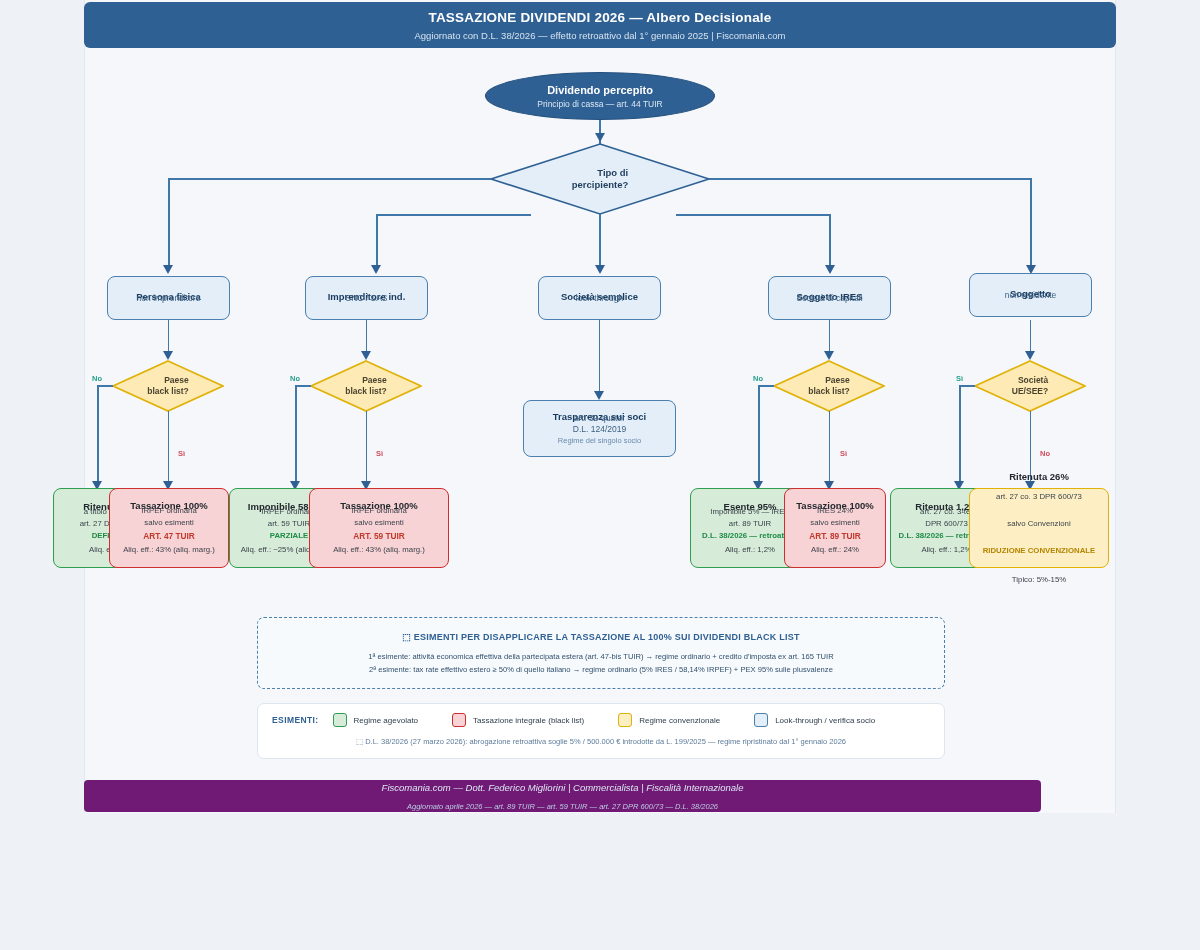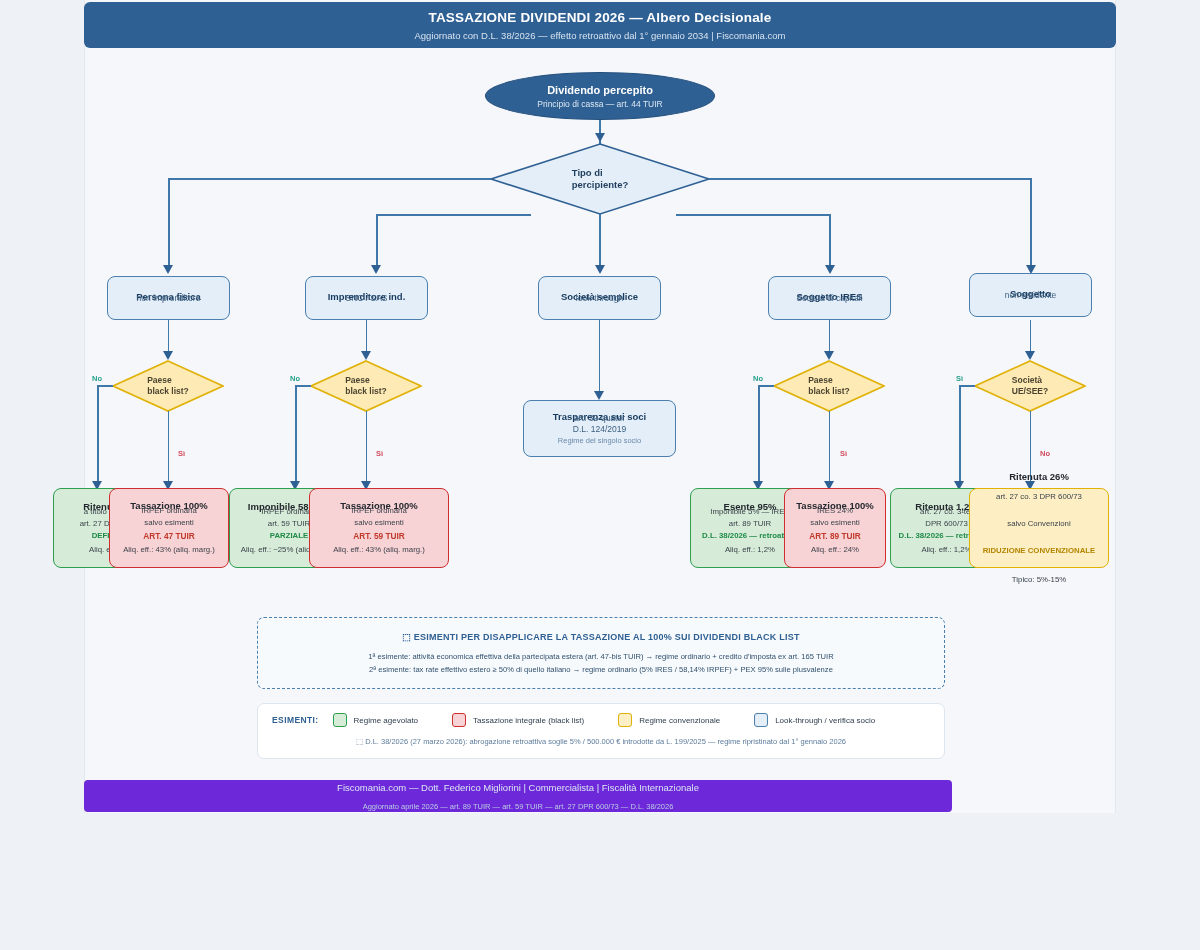--- a/index.html
+++ b/index.html
@@ -41,26 +41,27 @@
   }
   .header-sub {
     font-size: 9.5px; font-weight: normal;
     color: #d5e2f0; margin-top: 5px;
   }
 
   
   .footer {
     position: absolute;
     left: 84px; top: 780px;
-    width: 868px; height: 32px;
-    background: #6d28d9;
+    width: 957px; height: 32px;
+    background: #701a75;
     border-radius: 4px;
     display: flex; flex-direction: column;
     align-items: center; justify-content: center;
     color: #dbe6f2;
+    font-style: italic;
   }
   .footer-l1 { font-size: 9.5px; }
   .footer-l2 { font-size: 7.5px; color: #b9cde2; margin-top: 9px; }
 
   
   .node { position: absolute; }
 
   .ellipse {
     width: 230px; height: 48px;
     border-radius: 50%;
@@ -73,21 +74,21 @@
   .ellipse .t1 { font-size: 11px; font-weight: bold; }
   .ellipse .t2 { font-size: 8.5px; color: #dbe7f3; margin-top: 3px; }
 
   .diamond-wrap { display: flex; align-items: center; justify-content: center; }
   .diamond-shape {
     position: absolute; left: 0; top: 0;
     width: 100%; height: 100%;
   }
   .diamond-label {
     position: relative;
-    text-align: left;
+    text-align: right;
     line-height: 1.25;
     z-index: 2;
     pointer-events: none;
   }
 
   .rbox {
     border-radius: 8px;
     display: flex; flex-direction: column;
     align-items: center; justify-content: center;
     text-align: center;
@@ -192,21 +193,21 @@
   }
 </style>
 </head>
 <body>
 
 <div id="page">
   <div class="canvas"></div>
 
   <div class="header">
     <div class="header-title">TASSAZIONE DIVIDENDI 2026 — Albero Decisionale</div>
-    <div class="header-sub">Aggiornato con D.L. 38/2026 — effetto retroattivo dal 1° gennaio 2034 | Fiscomania.com</div>
+    <div class="header-sub">Aggiornato con D.L. 38/2026 — effetto retroattivo dal 1° gennaio 2025 | Fiscomania.com</div>
   </div>
 
   <div class="node ellipse" style="left:485px; top:72px;">
     <div class="t1">Dividendo percepito</div>
     <div class="t2">Principio di cassa — art. 44 TUIR</div>
   </div>
 
   <div class="conn v" style="left:599.2px; top:120px; height:27px;"></div>
   <div class="arrow" style="left:594.5px; top:133px;"></div>
 

